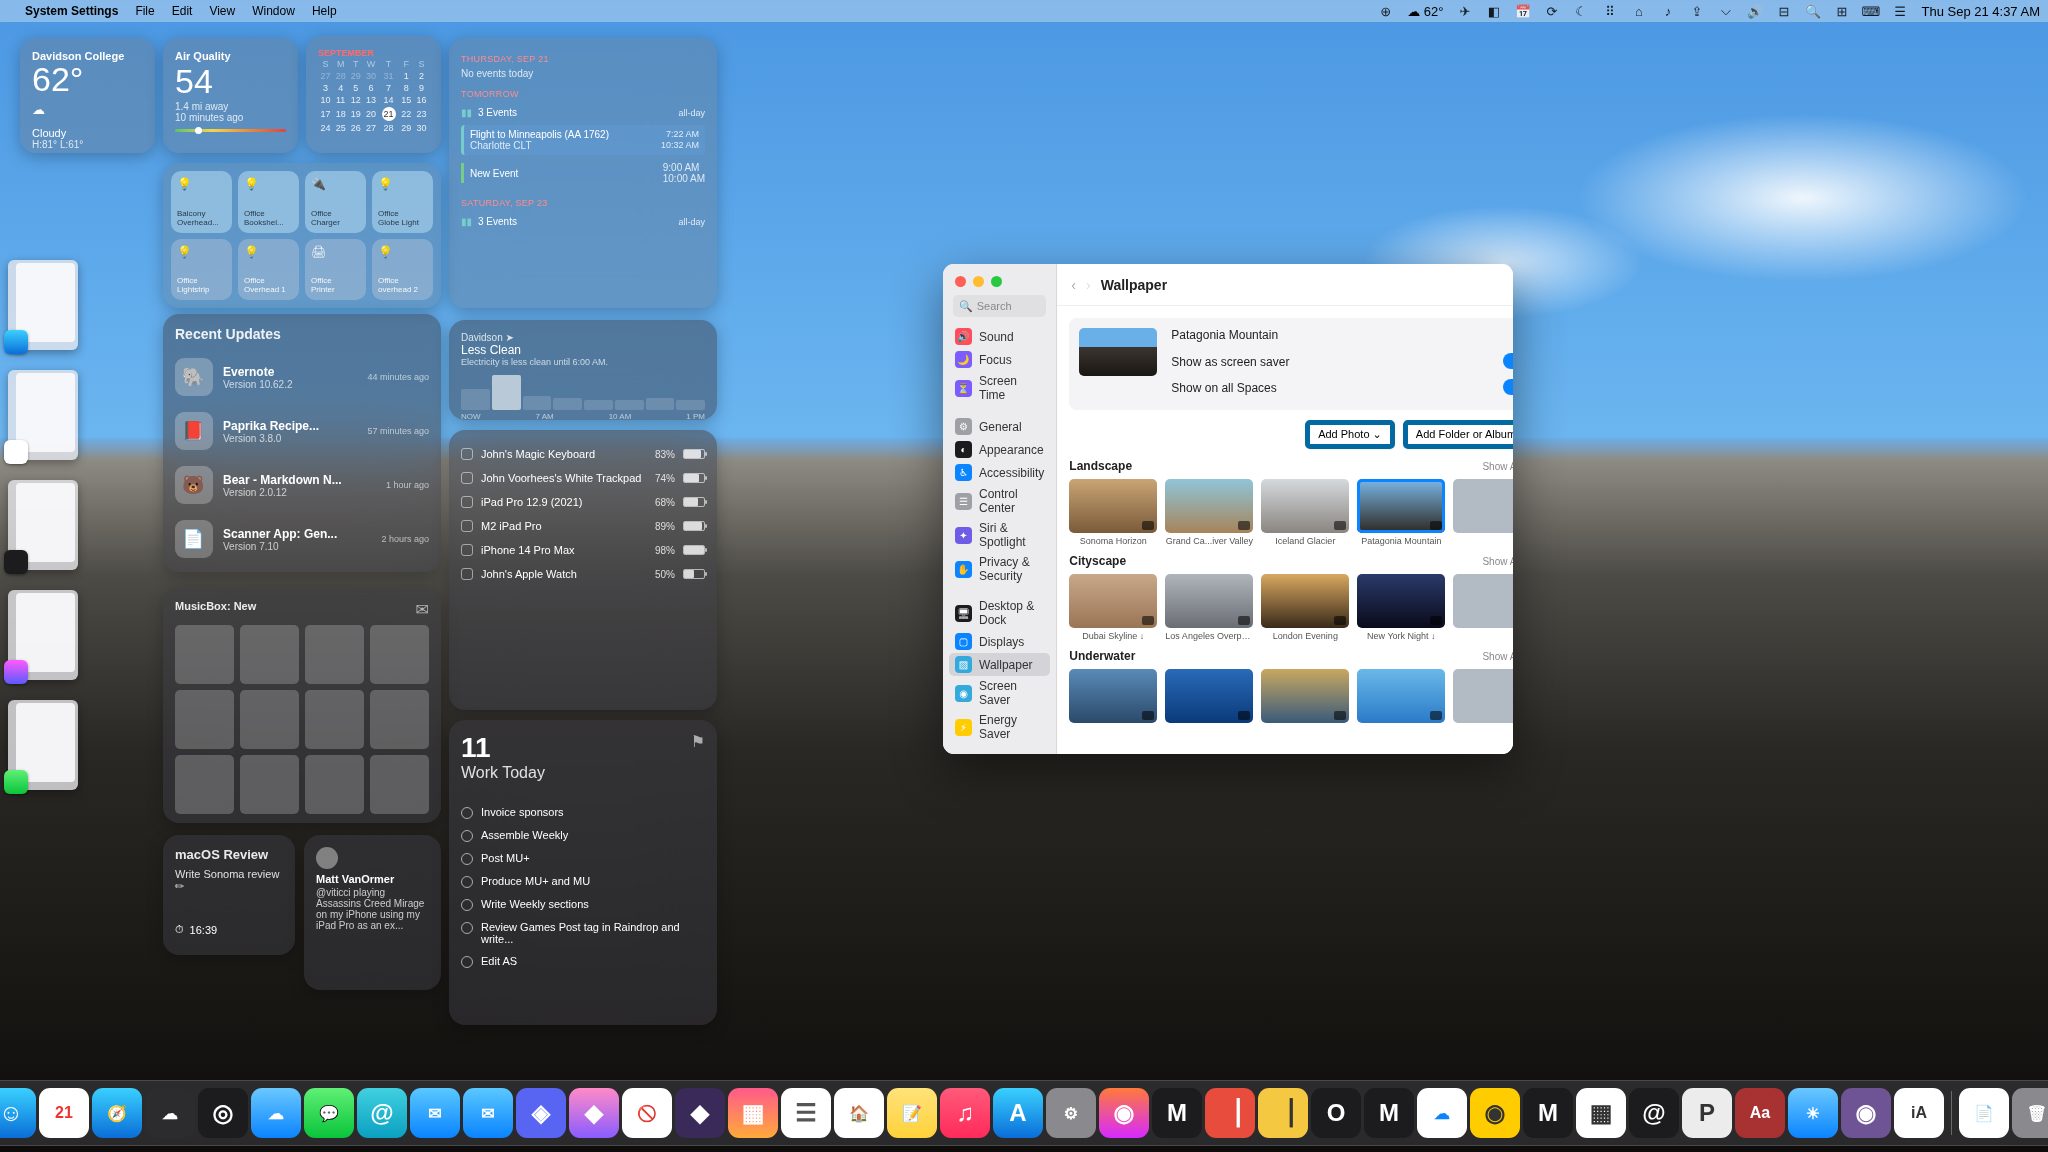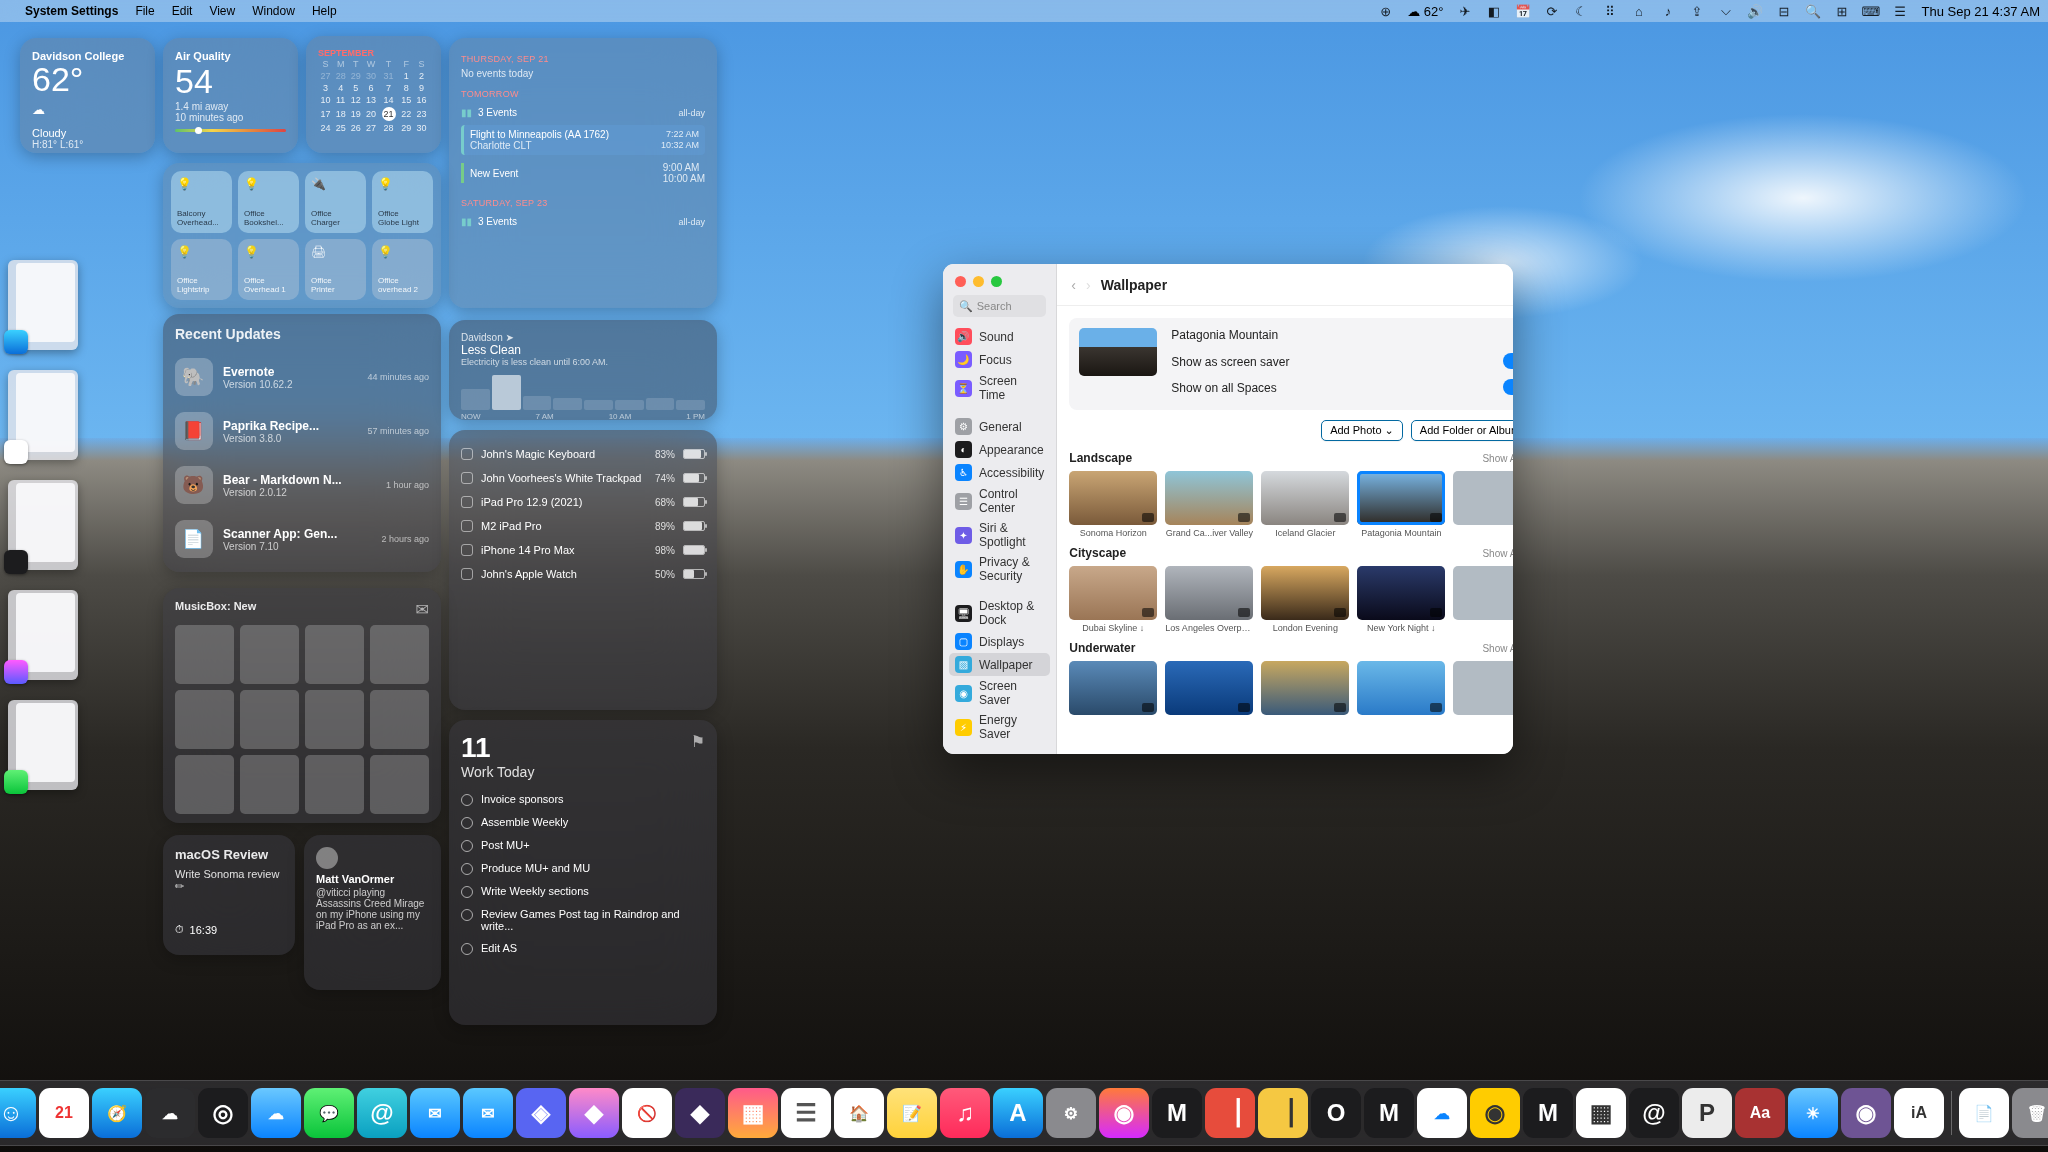--- a/index.html
+++ b/index.html
@@ -88,21 +88,21 @@
 .music .grid div{aspect-ratio:1;background:rgba(200,200,200,.3);border-radius:5px}
 
 
 .notes{left:163px;top:835px;width:132px;height:120px}
 .social{left:304px;top:835px;width:137px;height:155px;font-size:10px}
 .social .av{width:22px;height:22px;border-radius:50%;background:rgba(255,255,255,.4);margin-bottom:4px}
 
 
 .remind{left:449px;top:720px;width:268px;height:305px}
 .remind .big{font-size:28px;font-weight:600}
-.remind .sub{font-size:14px;opacity:.85;margin-bottom:8px}
+.remind .sub{font-size:16px;opacity:.85;margin-bottom:19px}
 .remind .row{display:flex;gap:8px;align-items:flex-start;padding:5px 0;font-size:11px}
 .remind .row .circ{width:12px;height:12px;border:1.5px solid rgba(255,255,255,.6);border-radius:50%;flex-shrink:0;margin-top:1px}
 
 
 .window{position:absolute;left:943px;top:264px;width:570px;height:490px;background:#f5f5f7;border-radius:11px;box-shadow:0 18px 50px rgba(0,0,0,.45);display:flex;overflow:hidden;font-size:12px;color:#222}
 .window .sidebar{width:168px;background:#ececef;border-right:1px solid #d8d8da;display:flex;flex-direction:column}
 .traffic{display:flex;gap:7px;padding:12px 12px 8px}
 .traffic span{width:11px;height:11px;border-radius:50%}
 .traffic .r{background:#ff5f57}.traffic .y{background:#febc2e}.traffic .g{background:#28c840}
 .search{margin:0 10px 8px;height:22px;background:#e0e0e3;border-radius:5px;display:flex;align-items:center;padding:0 6px;color:#888;font-size:11px;gap:4px}
@@ -122,21 +122,21 @@
 
 .hero{background:#f4f4f6;border-radius:8px;padding:10px;display:flex;gap:14px}
 .hero .thumb{width:78px;height:48px;border-radius:5px;background:linear-gradient(to bottom,#6ab0e8 40%,#3a3530 40%,#1a1612)}
 .hero .opts{flex:1;font-size:12px}
 .hero .row{display:flex;align-items:flex-end;padding:5px 0}
 .hero .row span:first-child{flex:1}
 .toggle{width:28px;height:16px;background:#0a84ff;border-radius:8px;position:relative}
 .toggle::after{content:"";position:absolute;right:1px;top:1px;width:14px;height:14px;background:#fff;border-radius:50%}
 
 .addrow{display:flex;justify-content:flex-end;gap:8px;margin:10px 0}
-.addrow button{background:#fff;border:1px solid #0369a1;border-radius:5px;padding:3px 8px;font-size:11px;box-shadow:0 1px 1px rgba(0,0,0,.05)}
+.addrow button{background:#fff;border:5px solid #0369a1;border-radius:5px;padding:3px 8px;font-size:11px;box-shadow:0 1px 1px rgba(0,0,0,.05)}
 
 .cat{margin-top:8px}
 .cat .hdr{display:flex;align-items:baseline;margin-bottom:6px}
 .cat .hdr .name{font-weight:600;font-size:12px}
 .cat .hdr .all{margin-left:auto;font-size:10px;color:#888}
 .cat .row{display:flex;gap:8px}
 .wp{width:88px}
 .wp .img{width:88px;height:54px;border-radius:5px;background:#888;position:relative}
 .wp .img.sel{outline:3px solid #0a84ff;outline-offset:-3px}
 .wp .img .badge{position:absolute;right:3px;bottom:3px;width:12px;height:9px;background:rgba(0,0,0,.55);border-radius:2px}

